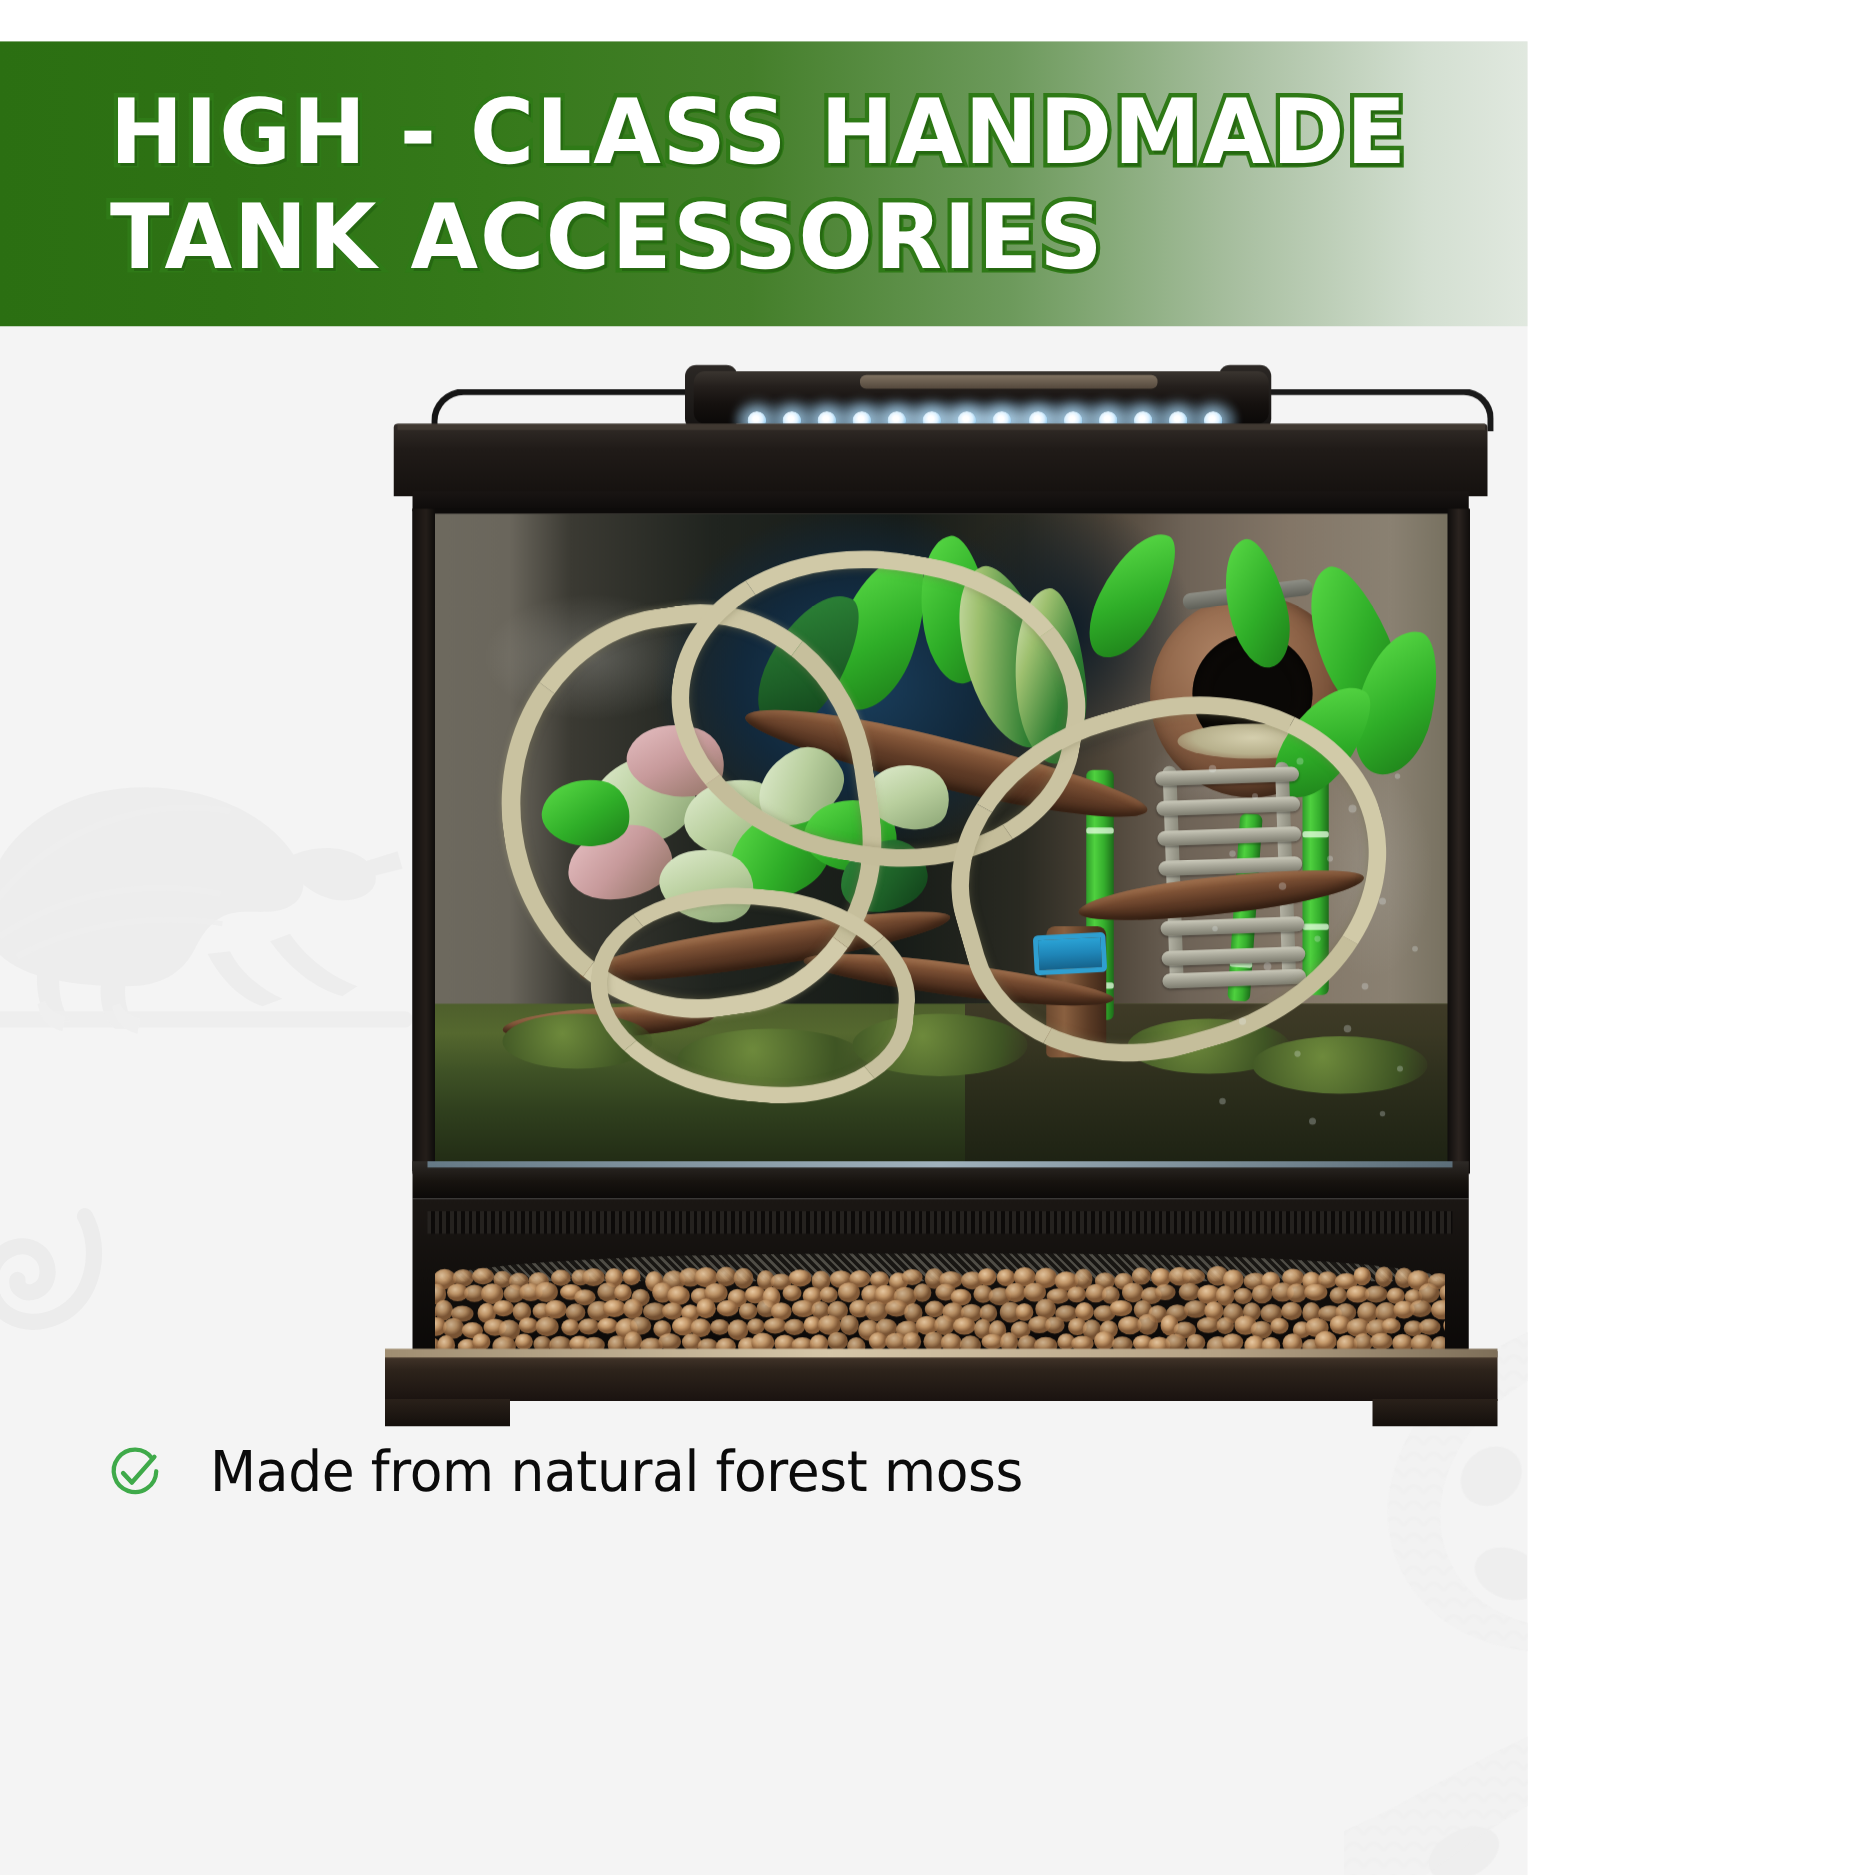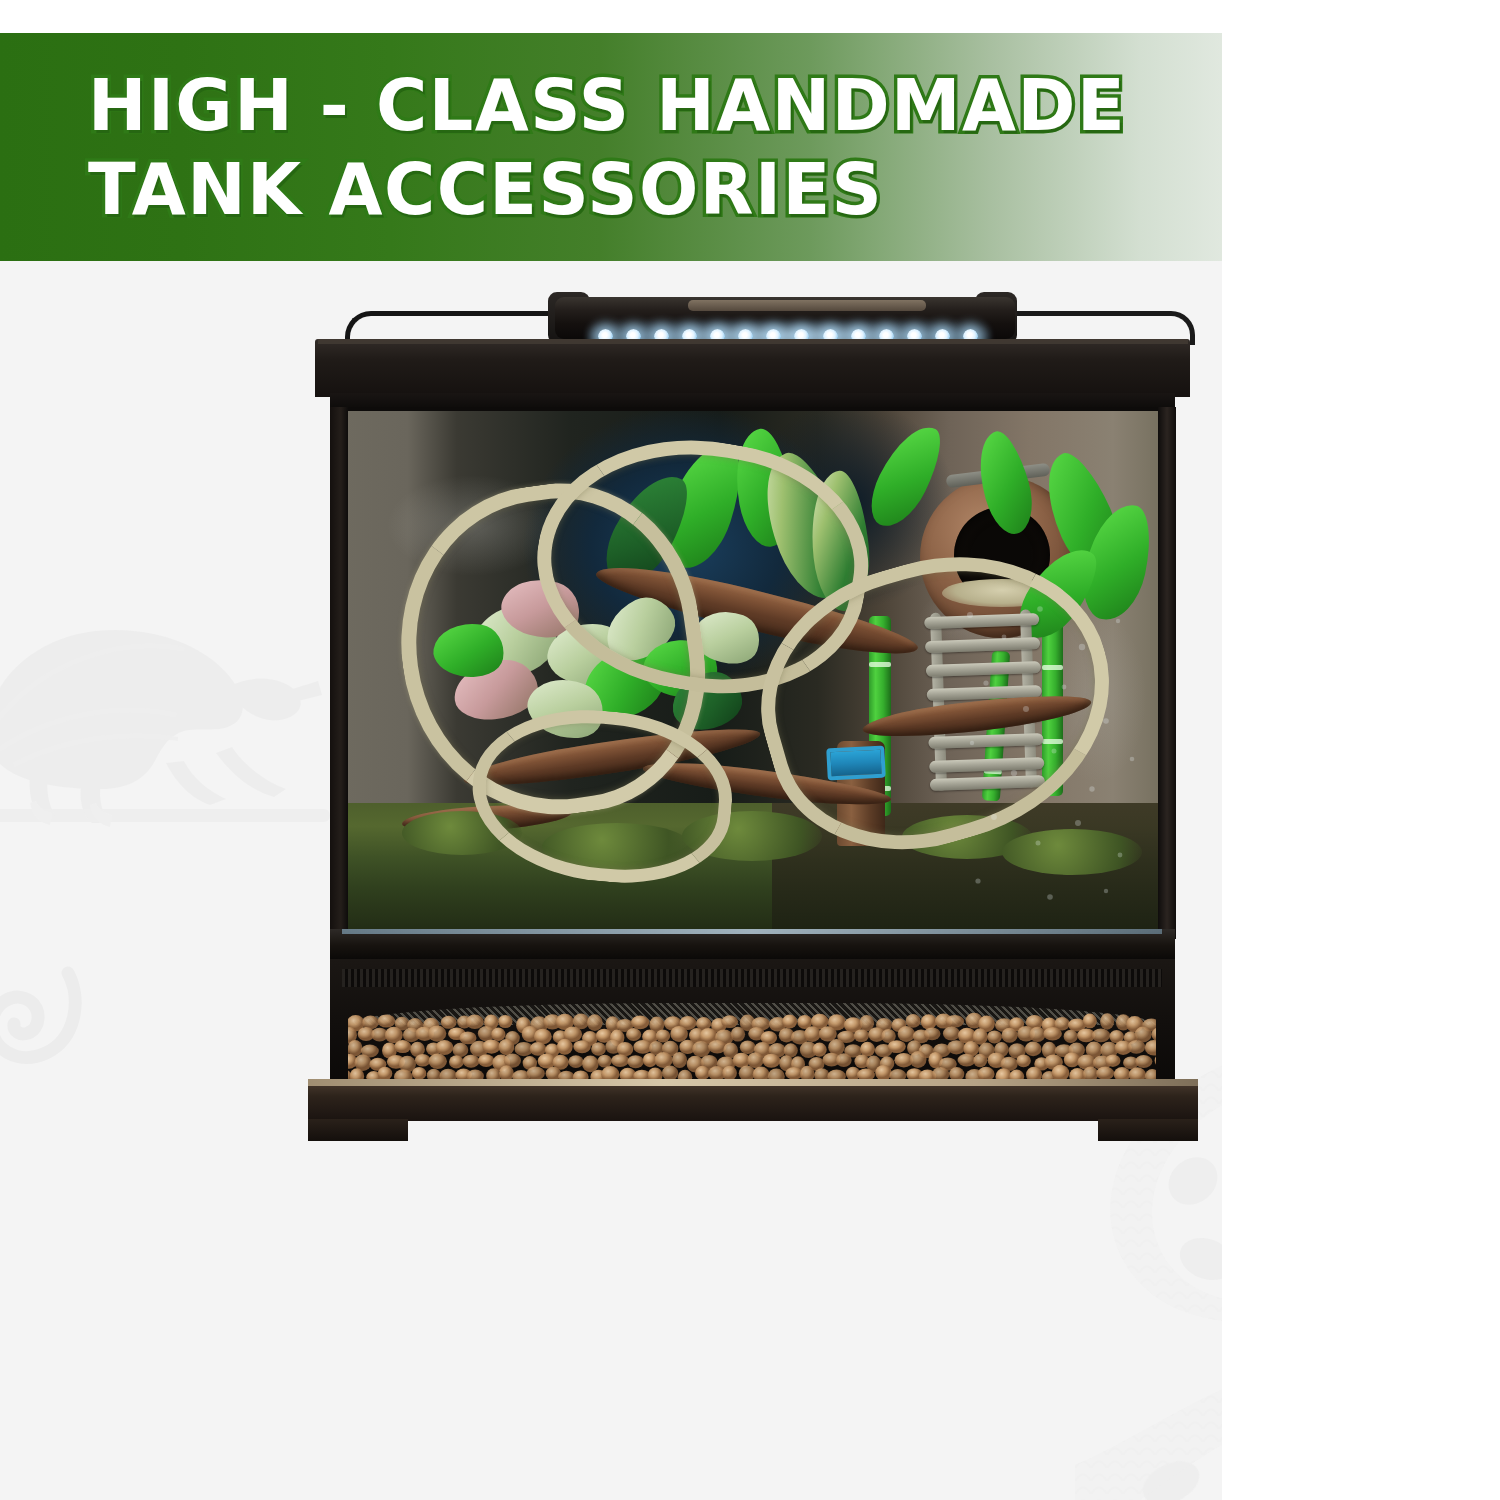--- a/index.html
+++ b/index.html
@@ -1057,15 +1057,22 @@
     <div class="tk stand-foot" id="foot-l"></div>
     <div class="tk stand-foot" id="foot-r"></div>
   </div>
 
   <div id="features">
 
 
 
 
 
+    <div class="feature-row">
+      <svg class="check-icon" viewBox="0 0 44 44">
+        <path d="M36,11 A17,17 0 1 0 39,21" fill="none" stroke="#3faa4a" stroke-width="3.4" stroke-linecap="round"></path>
+        <path d="M12.5,22.5 L19.5,30 L37.5,9.5" fill="none" stroke="#3faa4a" stroke-width="3.6" stroke-linecap="round" stroke-linejoin="round"></path>
+      </svg>
+      <span class="feature-label">Made from natural forest moss</span>
+    </div>
 
   </div>
 </div>
 
 </body></html>

